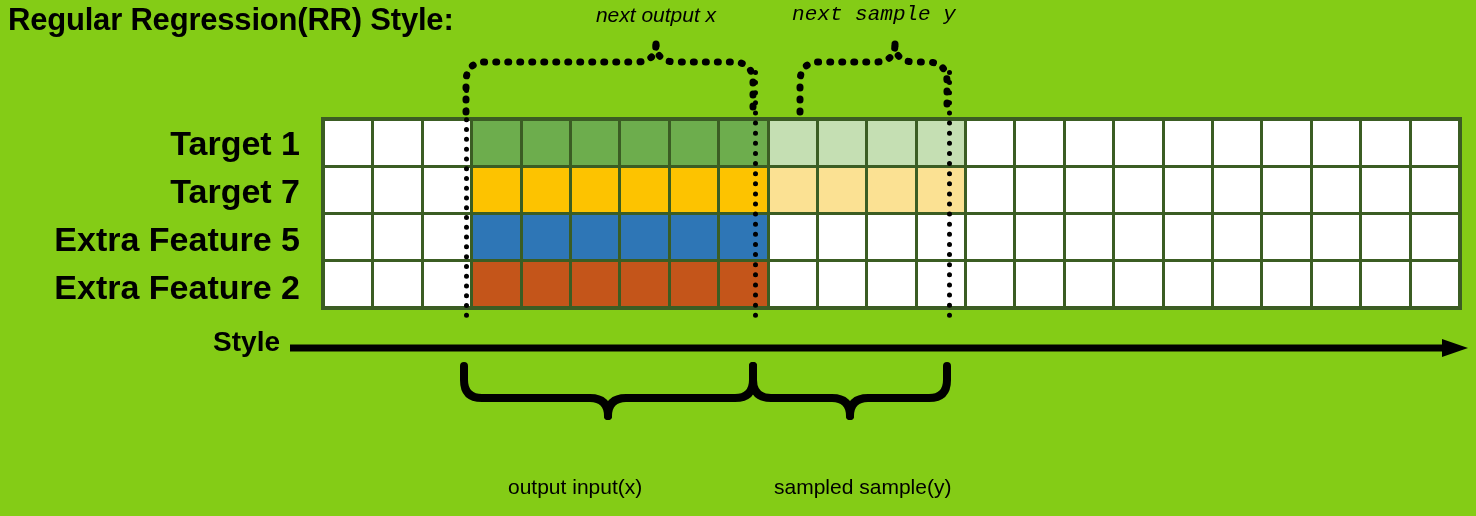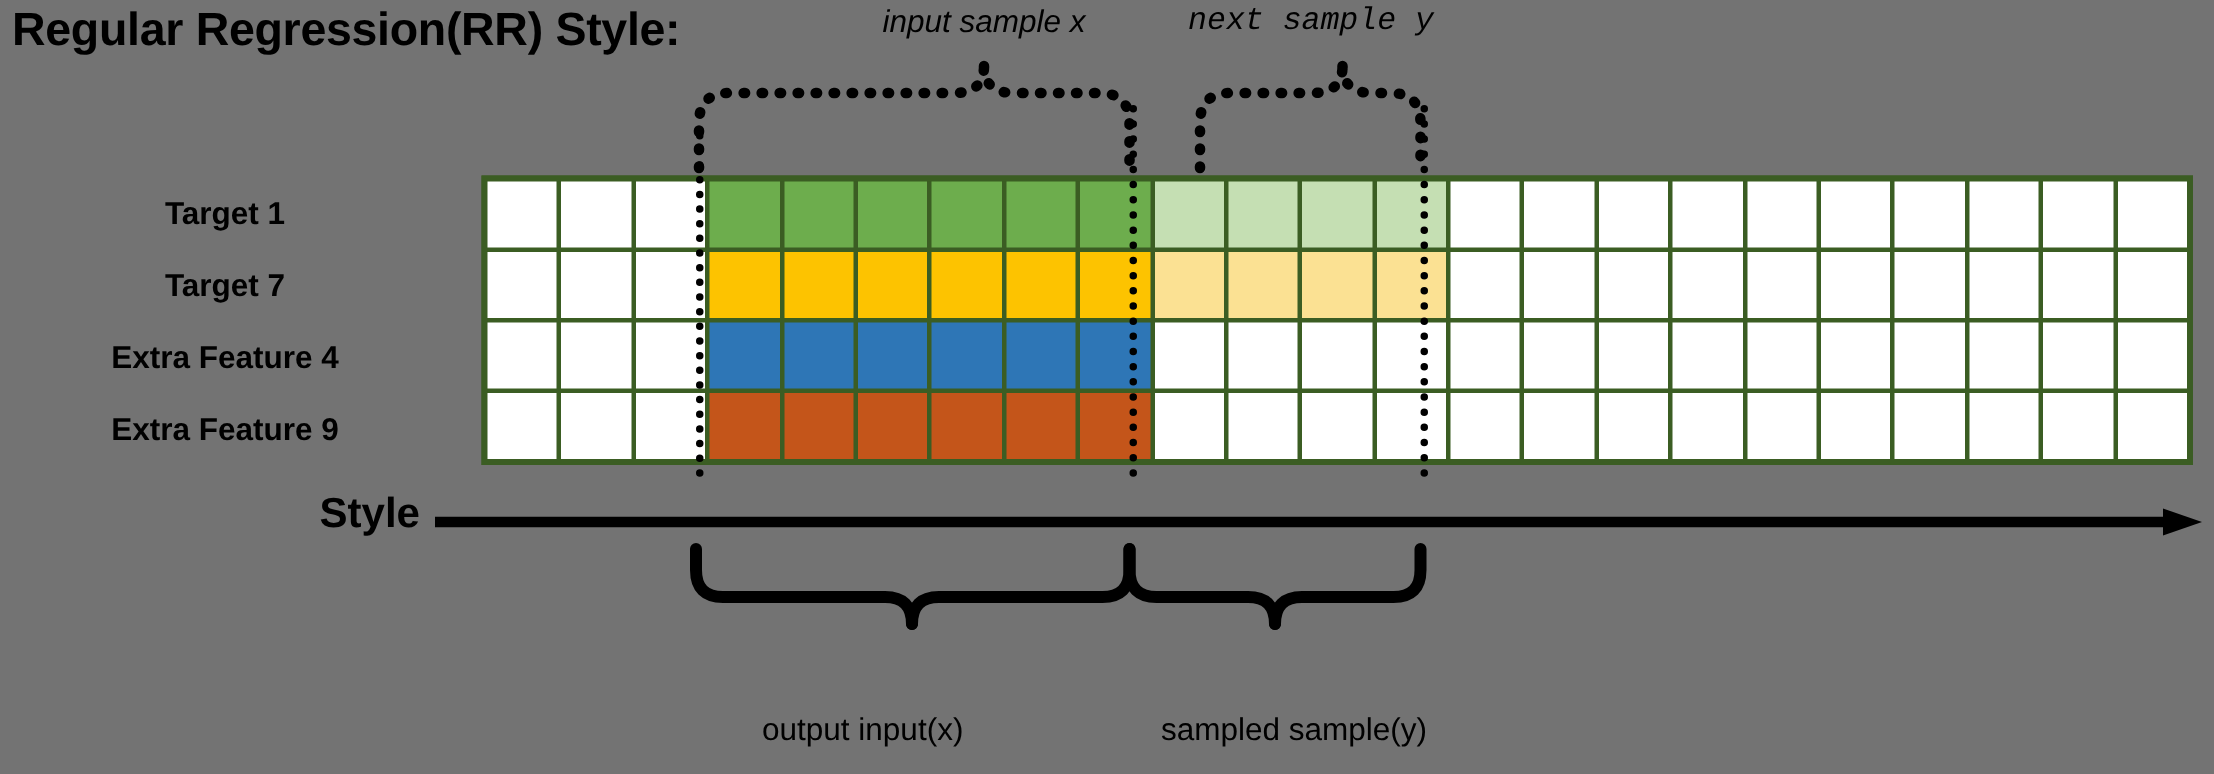--- a/index.html
+++ b/index.html
@@ -9,21 +9,21 @@
   }
   body {
     font-family: "Liberation Sans", sans-serif;
     color: #000000;
   }
   #stage {
     position: relative;
     width: 1476px;
     height: 516px;
     overflow: hidden;
-    background: #737373;
+    background: #84cc16;
   }
 
   
   #title {
     position: absolute;
     left: 8px;
     top: 2px;
     font-size: 31px;
     font-weight: 600;
     letter-spacing: -0.2px;
@@ -40,22 +40,22 @@
     text-align: center;
   }
   #label-next-x { left: 506px; top: 3px; width: 300px; }
   #label-next-y { left: 774px; top: 3px; width: 200px; font-family: Liberation Mono, monospace; }
 
   
   .row-label {
     position: absolute;
     right: 0;
     width: 100%;
-    text-align: center;
-    font-size: 21px;
+    text-align: right;
+    font-size: 34px;
     font-weight: bold;
     white-space: nowrap;
     padding-right: 14px;
     box-sizing: border-box;
     line-height: 48px;
     margin-left: 44px;
   }
   #row-labels {
     position: absolute;
     left: 0px;
@@ -136,35 +136,35 @@
   #caption-input  { left: 508px; top: 422px; }
   #caption-output { left: 774px; top: 422px; }
 </style>
 </head>
 <body>
 
 <div id="stage">
 
   <div id="title">Regular Regression(RR) Style:</div>
 
-  <div class="brace-label-top" id="label-next-x">input sample x</div>
+  <div class="brace-label-top" id="label-next-x">next output x</div>
   <div class="brace-label-top" id="label-next-y">next sample y</div>
 
   <div id="row-labels">
     <div class="row-label-slot">
       <div class="row-label">Target 1</div>
     </div>
     <div class="row-label-slot">
       <div class="row-label">Target 7</div>
     </div>
     <div class="row-label-slot">
-      <div class="row-label">Extra Feature 4</div>
+      <div class="row-label">Extra Feature 5</div>
     </div>
     <div class="row-label-slot">
-      <div class="row-label">Extra Feature 9</div>
+      <div class="row-label">Extra Feature 2</div>
     </div>
   </div>
 
   <div id="grid">
       <div class="grid-row">
         <div class="cell" style="background: rgb(255, 255, 255);"></div>
         <div class="cell" style="background: rgb(255, 255, 255);"></div>
         <div class="cell" style="background: rgb(255, 255, 255);"></div>
         <div class="cell" style="background: rgb(109, 173, 77);"></div>
         <div class="cell" style="background: rgb(109, 173, 77);"></div>

